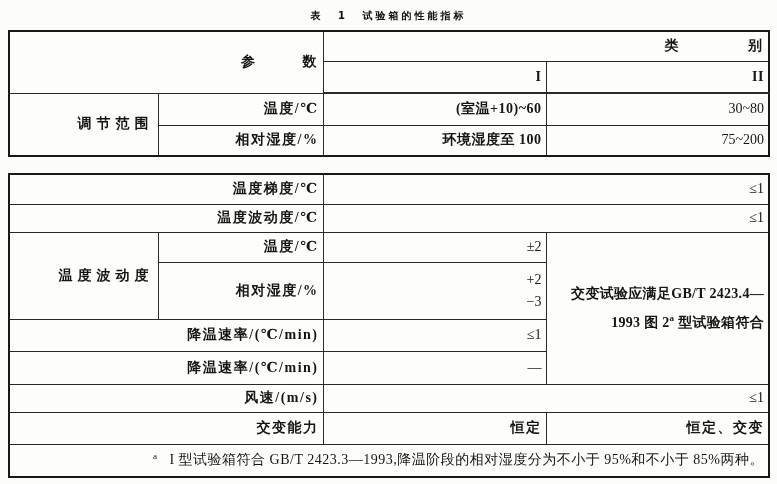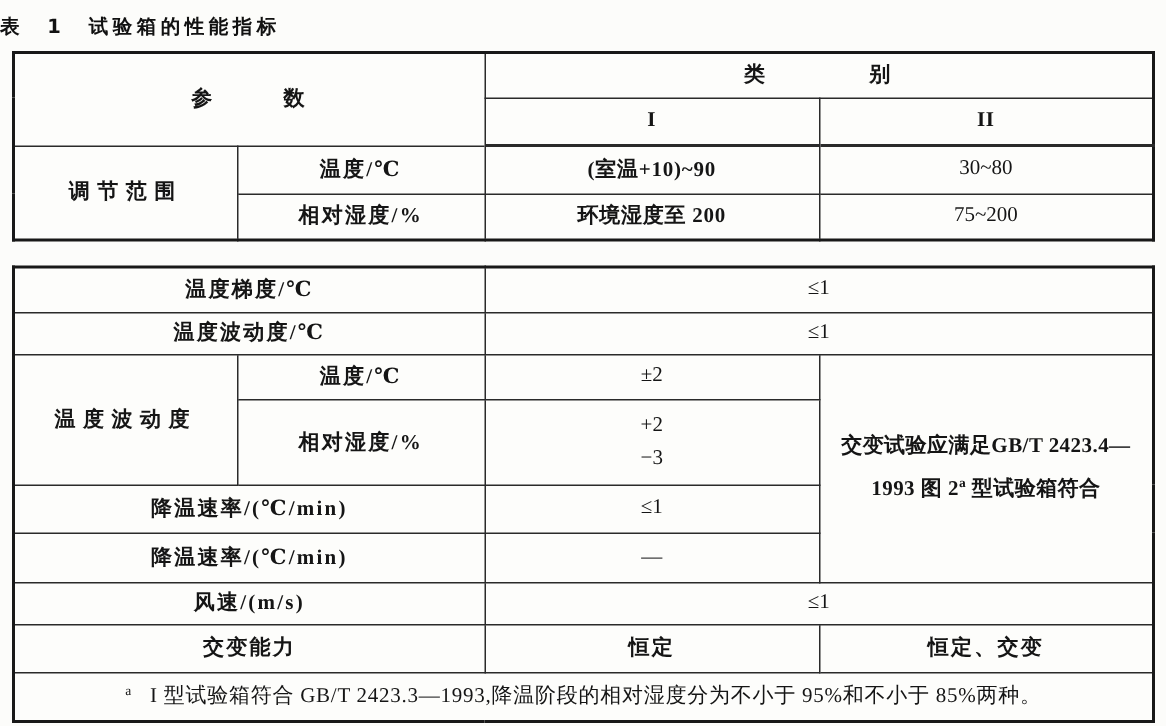--- a/index.html
+++ b/index.html
@@ -13,40 +13,41 @@
     color: #151515;
   }
   .page {
     position: relative;
     width: 777px;
     height: 484px;
   }
   .doc-title {
     padding-top: 9px;
     width: 777px;
+    text-align: center;
     font-family: "DejaVu Sans", "Liberation Sans", sans-serif;
     font-weight: 700;
-    font-size: 13px;
+    font-size: 10px;
     letter-spacing: 3px;
     word-spacing: 8px;
     color: #111;
   }
   table.tbl {
     border-collapse: collapse;
     table-layout: fixed;
     margin-left: 8px;
     width: 760px;
     background: #fdfdfb;
     border: 2px solid #181818;
   }
   table.t1 { margin-top: 7px; }
   table.t2 { margin-top: 16px; }
   .tbl td {
     border: 1px solid #2a2a2a;
-    text-align: center;
+    text-align: right;
     vertical-align: middle;
     font-size: 14px;
     padding: 0 4px;
     overflow: hidden;
   }
   col.c1 { width: 149px; }
   col.c2 { width: 165px; }
   col.c3 { width: 223px; }
   col.c4 { width: 223px; }
   tr.rh30 { height: 30px; }
@@ -108,26 +109,26 @@
         <td colspan="2" rowspan="2" class="wspA">参 数</td>
         <td colspan="2" class="wspB">类 别</td>
       </tr>
       <tr class="rh32 thickb">
         <td class="val">I</td>
         <td class="val">II</td>
       </tr>
       <tr class="rh32">
         <td rowspan="2" class="lbl sp4">调节范围</td>
         <td class="lbl">温度/℃</td>
-        <td class="val">(室温+10)~90</td>
+        <td class="val">(室温+10)~60</td>
         <td class="valn">30~80</td>
       </tr>
       <tr class="rh31">
         <td class="lbl">相对湿度/%</td>
-        <td class="val">环境湿度至 200</td>
+        <td class="val">环境湿度至 100</td>
         <td class="valn">75~200</td>
       </tr>
     </tbody>
   </table>
 
   <table class="tbl t2">
     <colgroup>
         <col class="c1">
         <col class="c2">
         <col class="c3">

